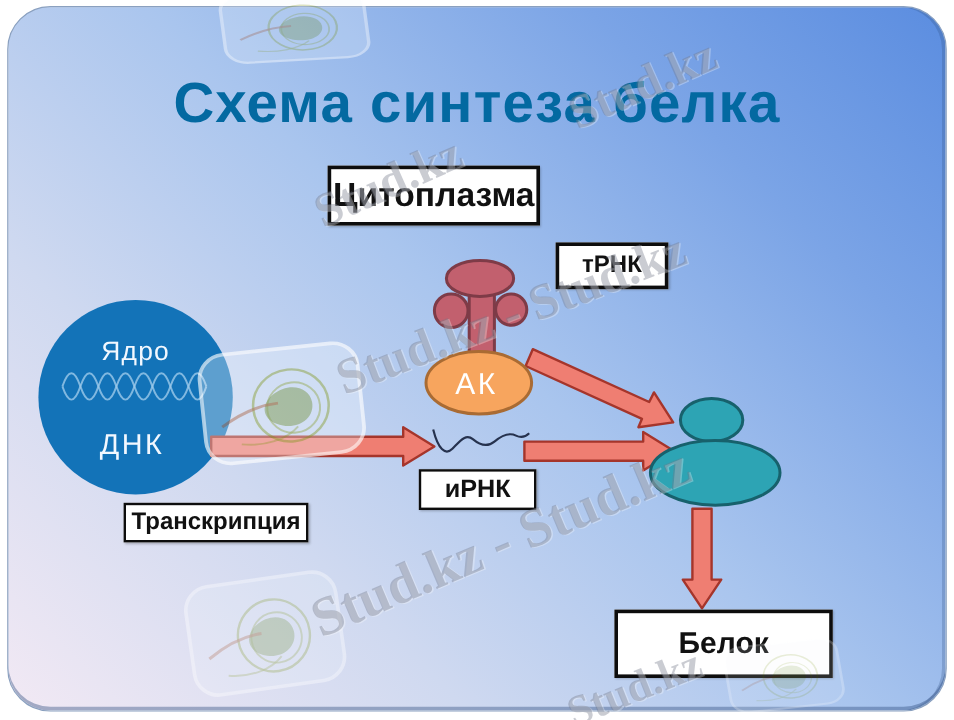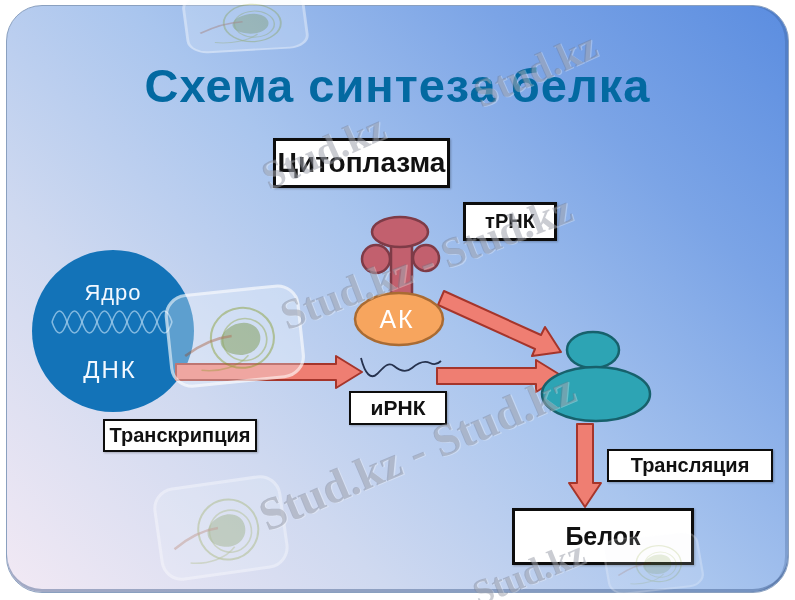--- a/index.html
+++ b/index.html
@@ -66,21 +66,20 @@
     <ellipse cx="593" cy="350" rx="26" ry="18" stroke-width="2.5" fill="#2da4b4" stroke="#17616c"></ellipse>
     <ellipse cx="596" cy="394" rx="54" ry="27" stroke-width="2.5" fill="#2da4b4" stroke="#17616c"></ellipse>
   </svg>
 
   <div class="title">Схема синтеза белка</div>
 
   <div class="labelbox b-cytoplasm">Цитоплазма</div>
   <div class="labelbox b-trna">тРНК</div>
   <div class="labelbox b-mrna">иРНК</div>
   <div class="labelbox b-transcription">Транскрипция</div>
-  <div class="labelbox b-translation">Трансляция</div>
   <div class="labelbox b-protein">Белок</div>
 
   <svg class="layer" viewBox="0 0 795 600">
     <defs>
       <g id="logo-mark">
         <rect x="2" y="2" width="126" height="91" rx="20" fill="rgba(240,246,252,0.45)" stroke="rgba(255,255,255,0.85)" stroke-width="3"></rect>
         <circle cx="72" cy="50" r="30" fill="none" stroke="rgba(145,165,60,0.65)" stroke-width="2"></circle>
         <circle cx="74" cy="52" r="21" fill="none" stroke="rgba(145,165,60,0.55)" stroke-width="1.6"></circle>
         <path d="M58,40 C72,30 88,36 89,49 C90,62 77,70 64,66 C50,62 46,49 58,40 Z" fill="rgba(120,150,65,0.6)"></path>
         <path d="M16,62 C32,52 48,47 62,47" fill="none" stroke="rgba(170,90,50,0.55)" stroke-width="2.5"></path>

